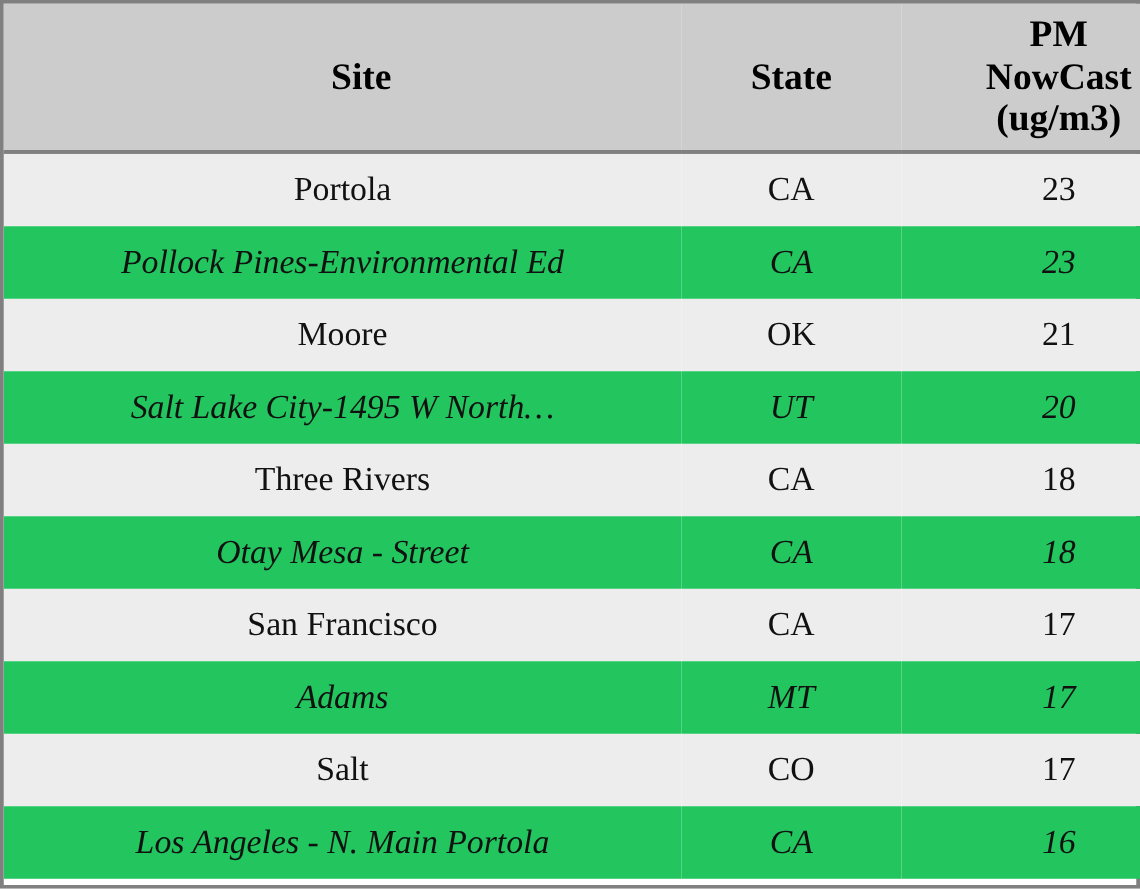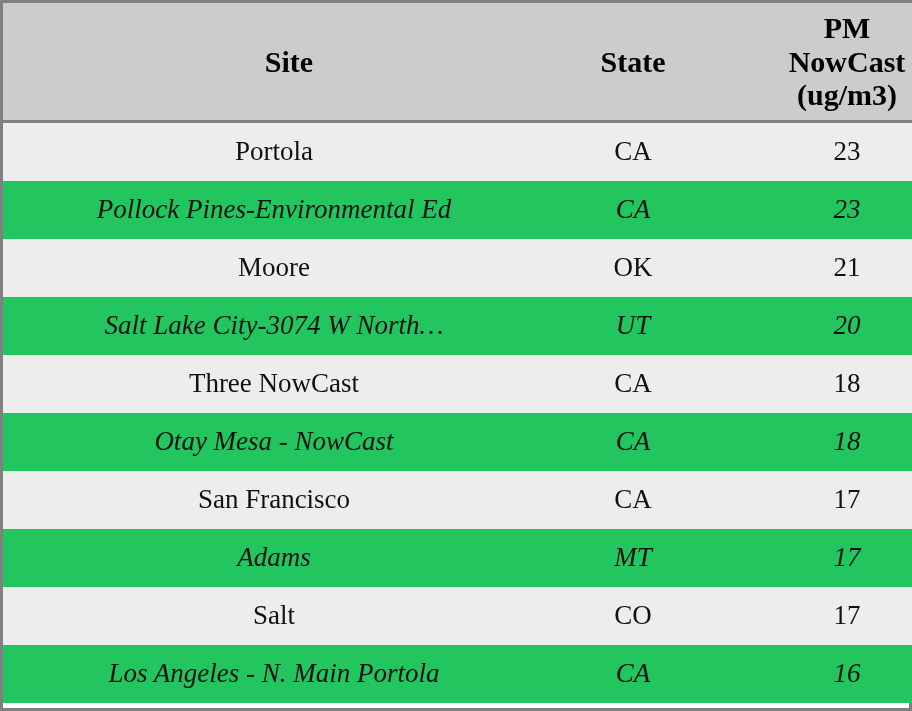--- a/index.html
+++ b/index.html
@@ -82,31 +82,31 @@
         <td>Pollock Pines-Environmental Ed</td>
         <td>CA</td>
         <td>23</td>
       </tr>
       <tr class="even">
         <td>Moore</td>
         <td>OK</td>
         <td>21</td>
       </tr>
       <tr class="odd">
-        <td>Salt Lake City-3074 W North…</td>
+        <td>Salt Lake City-1495 W North…</td>
         <td>UT</td>
         <td>20</td>
       </tr>
       <tr class="even">
-        <td>Three NowCast</td>
+        <td>Three Rivers</td>
         <td>CA</td>
         <td>18</td>
       </tr>
       <tr class="odd">
-        <td>Otay Mesa - NowCast</td>
+        <td>Otay Mesa - Street</td>
         <td>CA</td>
         <td>18</td>
       </tr>
       <tr class="even">
         <td>San Francisco</td>
         <td>CA</td>
         <td>17</td>
       </tr>
       <tr class="odd">
         <td>Adams</td>

